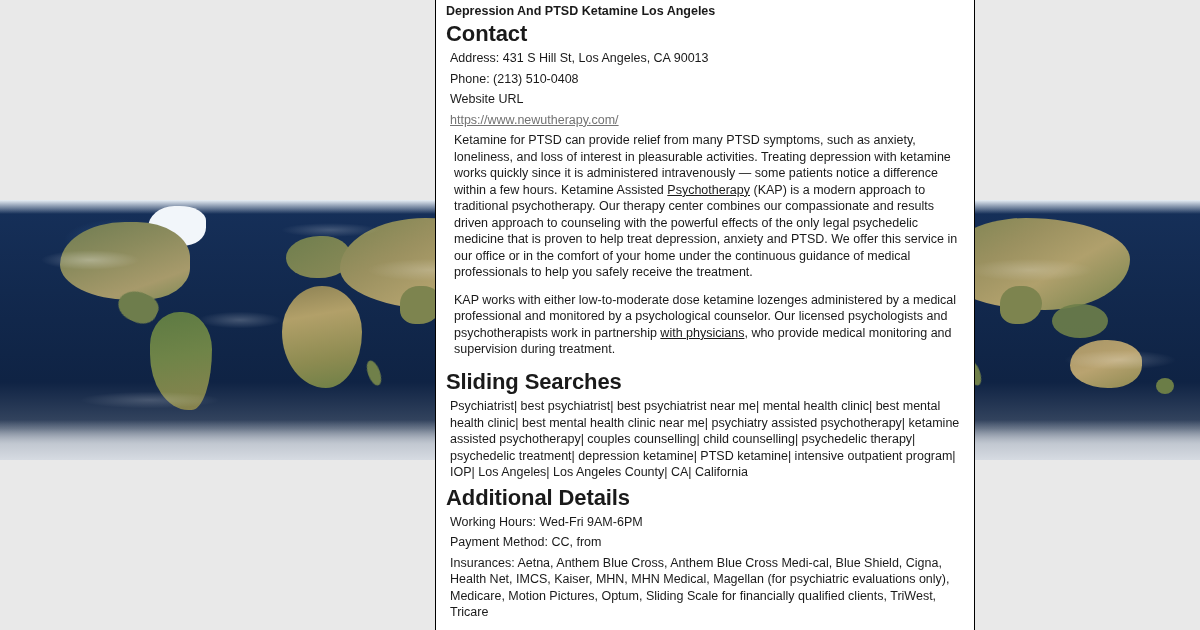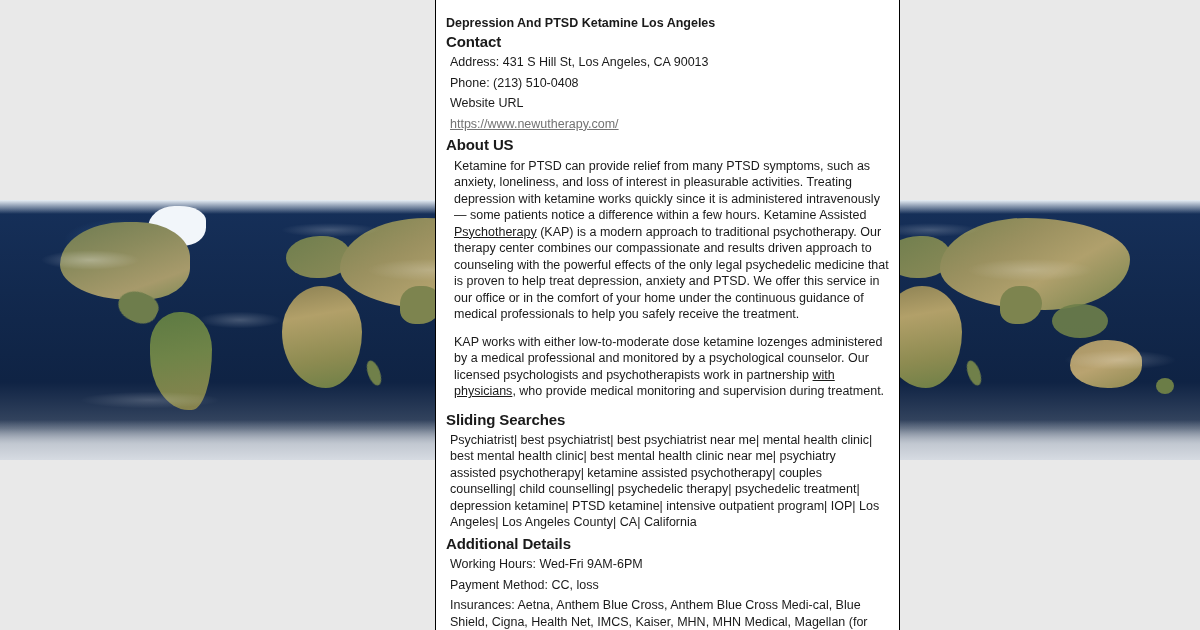--- a/index.html
+++ b/index.html
@@ -128,41 +128,41 @@
       radial-gradient(ellipse 100px 12px at 150px 200px, rgba(255,255,255,.18), rgba(255,255,255,0) 70%),
       radial-gradient(ellipse 70px 10px at 330px 30px, rgba(255,255,255,.20), rgba(255,255,255,0) 70%);
     pointer-events: none;
   }
 
   
   .sheet {
     position: absolute;
     left: 435px;
     top: 0;
-    width: 465px;
+    width: 540px;
     height: 630px;
     background: #ffffff;
     border-left: 1px solid #000;
     border-right: 1px solid #000;
     box-sizing: border-box;
-    padding: 16px 10px;
+    padding: 4px 10px;
     overflow: hidden;
     color: #1a1a1a;
     font-size: 12.5px;
     line-height: 1.32;
   }
   .biz-title {
     font-size: 12.5px;
     font-weight: bold;
     margin: 0 0 2px 0;
     padding-top: 0;
     line-height: 1.2;
   }
   h2.sec {
-    font-size: 15px;
+    font-size: 22px;
     font-weight: bold;
     margin: 2px 0 4px 0;
     line-height: 1.15;
     letter-spacing: -0.1px;
   }
   .sec-gap { margin-top: 22px; }
   p, .line {
     margin: 4px;
   }
   .para {
@@ -220,25 +220,24 @@
 <div class="sheet">
 
   <div class="biz-title">Depression And PTSD Ketamine Los Angeles</div>
 
   <h2 class="sec">Contact</h2>
   <div class="line">Address: 431 S Hill St, Los Angeles, CA 90013</div>
   <div class="line">Phone: (213) 510-0408</div>
   <div class="line">Website URL</div>
   <div class="line"><a class="lnk" href="#">https://www.newutherapy.com/</a></div>
 
-  <h2 class="sec sec-gap">About US</h2>
   <p class="para"><span>Ketamine for PTSD can provide relief from many PTSD symptoms, such as anxiety, loneliness, and loss of interest in pleasurable activities. Treating depression with ketamine works quickly since it is administered intravenously — some patients notice a difference within a few hours. Ketamine Assisted </span><a class="inline" href="#">Psychotherapy</a><span> (KAP) is a modern approach to traditional psychotherapy. Our therapy center combines our compassionate and results driven approach to counseling with the powerful effects of the only legal psychedelic medicine that is proven to help treat depression, anxiety and PTSD. We offer this service in our office or in the comfort of your home under the continuous guidance of medical professionals to help you safely receive the treatment.</span></p>
   <p class="para"><span>KAP works with either low-to-moderate dose ketamine lozenges administered by a medical professional and monitored by a psychological counselor. Our licensed psychologists and psychotherapists work in partnership </span><a class="inline" href="#">with physicians</a><span>, who provide medical monitoring and supervision during treatment.</span></p>
 
   <h2 class="sec sec-gap">Sliding Searches</h2>
   <p>Psychiatrist| best psychiatrist| best psychiatrist near me| mental health clinic| best mental health clinic| best mental health clinic near me| psychiatry assisted psychotherapy| ketamine assisted psychotherapy| couples counselling| child counselling| psychedelic therapy| psychedelic treatment| depression ketamine| PTSD ketamine| intensive outpatient program| IOP| Los Angeles| Los Angeles County| CA| California</p>
 
   <h2 class="sec sec-gap">Additional Details</h2>
   <div class="line">Working Hours: Wed-Fri 9AM-6PM</div>
-  <div class="line">Payment Method: CC, loss</div>
+  <div class="line">Payment Method: CC, from</div>
   <p>Insurances: Aetna, Anthem Blue Cross, Anthem Blue Cross Medi-cal, Blue Shield, Cigna, Health Net, IMCS, Kaiser, MHN, MHN Medical, Magellan (for psychiatric evaluations only), Medicare, Motion Pictures, Optum, Sliding Scale for financially qualified clients, TriWest, Tricare</p>
 
 </div>
 
 </body></html>

